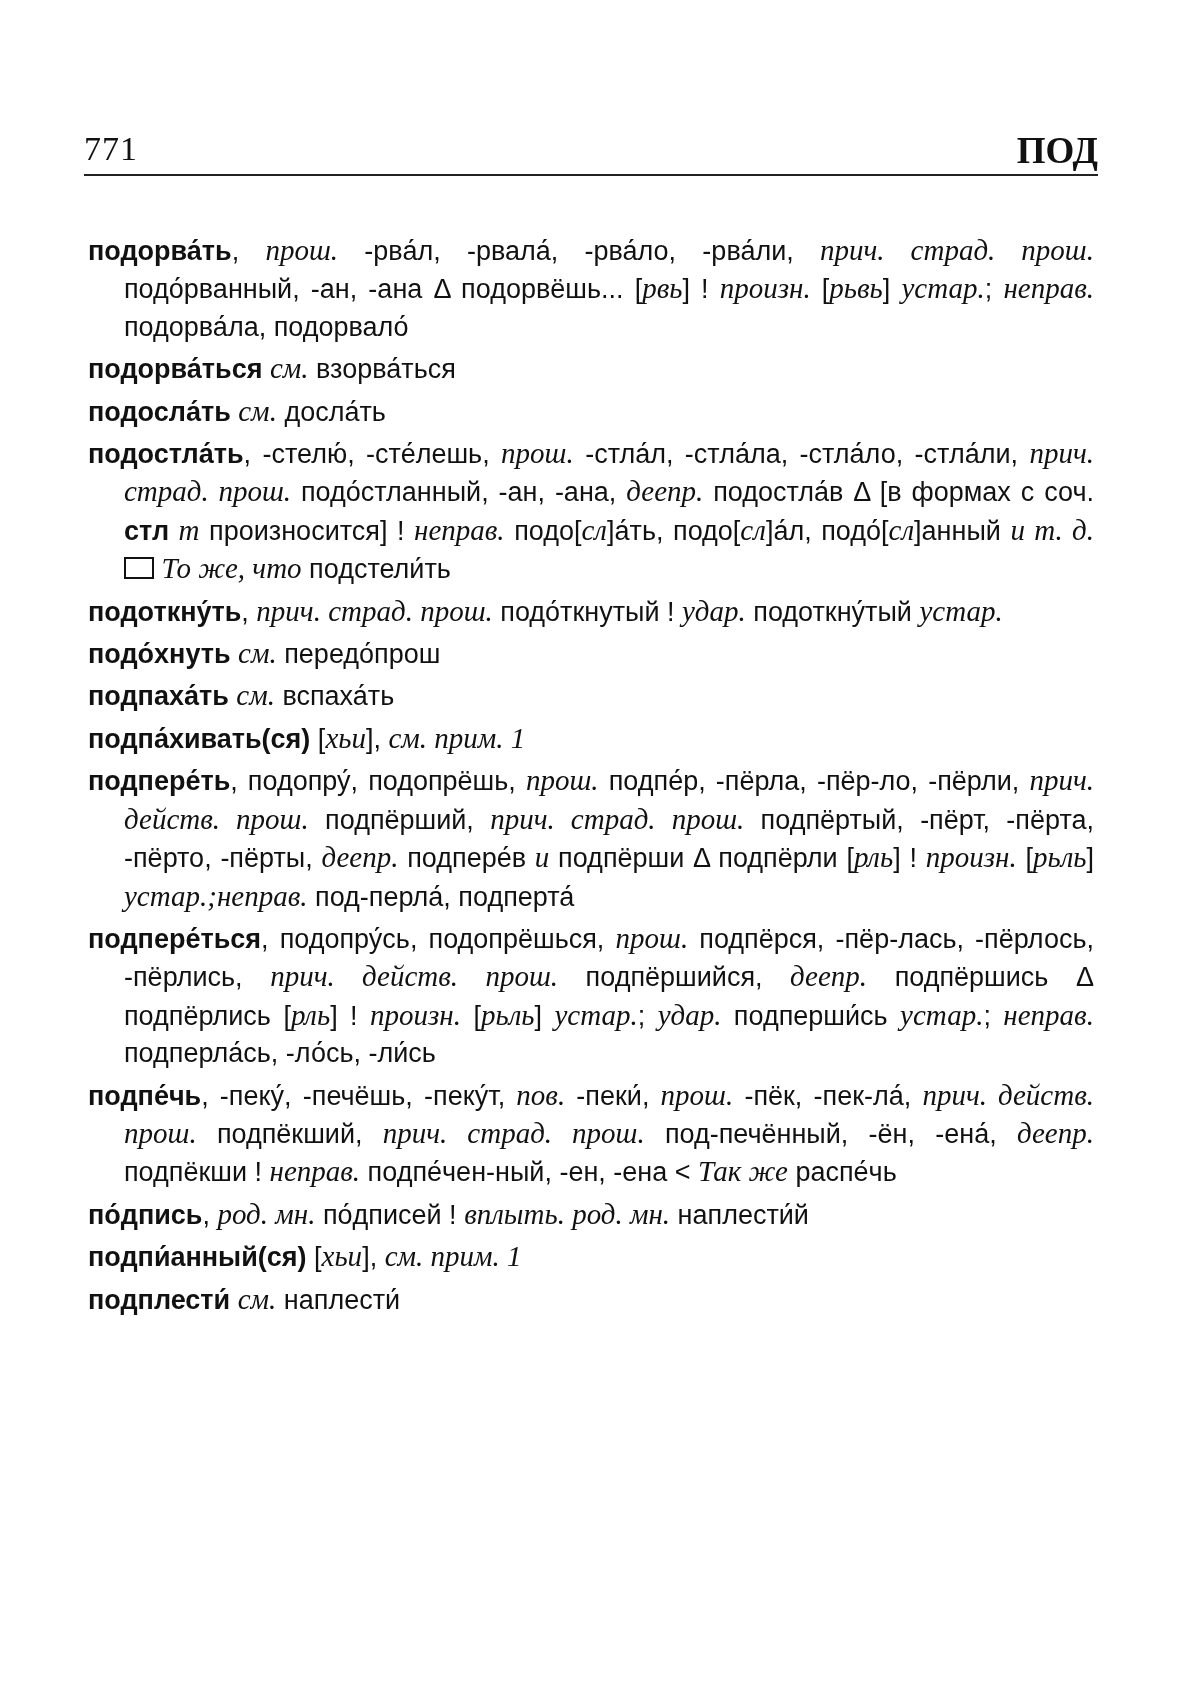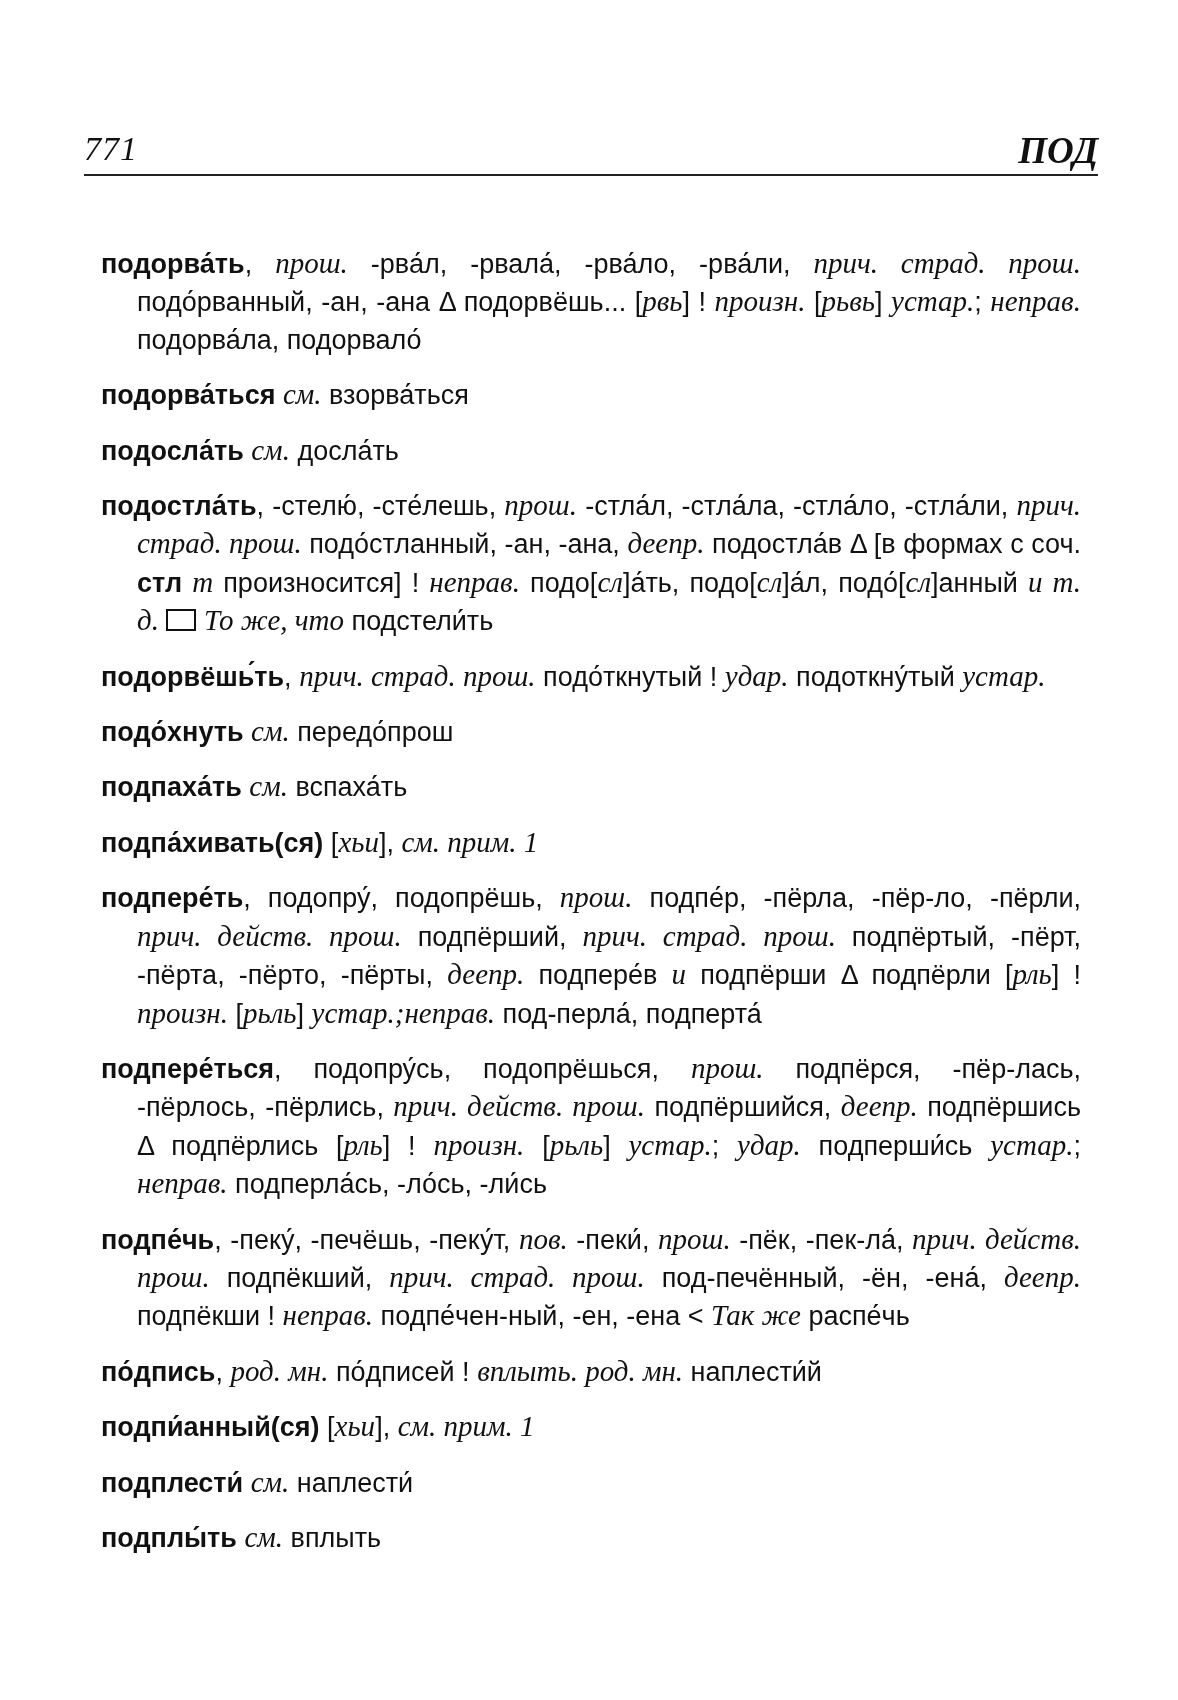--- a/index.html
+++ b/index.html
@@ -4,38 +4,37 @@
   <style>
     html, body { margin: 0; padding: 0; background: #ffffff; }
     body {
       width: 1178px; height: 1700px; position: relative; overflow: hidden;
       color: #111111;
       font-family: "Liberation Serif", "DejaVu Serif", serif;
     }
     .page-header {
       position: absolute; left: 84px; top: 104px; width: 1014px; height: 70px;
       border-bottom: 2px solid #222;
-      font-style: italic;
     }
     .page-number {
       position: absolute; left: 0; bottom: 6px;
       font-size: 34px; letter-spacing: 1px;
     }
     .running-head {
       position: absolute; right: 0; bottom: 2px;
       font-size: 37px; font-weight: bold;
     }
     .entries {
       position: absolute; left: 84px; top: 228px; width: 1014px;
       font-family: "Liberation Sans", "DejaVu Sans", sans-serif;
       font-size: 27px; line-height: 37.4px;
     }
     .entry {
       padding-left: 36px; text-indent: -36px; text-align: justify;
-      margin: 17px;
+      margin: 4px;
     }
     .hw { font-weight: bold; }
     .it { font-style: italic; font-family: "Liberation Serif", "DejaVu Serif", serif; font-size: 29px; }
     .box {
       display: inline-block; width: 26px; height: 18px; border: 2px solid #111;
       vertical-align: -1px; text-indent: 0;
     }
   </style>
 </head>
 <body>
@@ -43,24 +42,23 @@
 <div class="page-header">
   <span class="page-number">771</span>
   <span class="running-head">ПОД</span>
 </div>
 
 <div class="entries" id="entries">
     <p class="entry"><span class="hw">подорва́ть</span><span>, </span><span class="it">прош.</span><span> -рва́л, -рвала́, -рва́ло, -рва́ли, </span><span class="it">прич. страд. прош.</span><span> подо́рванный, -ан, -ана Δ подорвёшь... [</span><span class="it">рвь</span><span>] ! </span><span class="it">произн.</span><span> [</span><span class="it">рьвь</span><span>] </span><span class="it">устар.</span><span>; </span><span class="it">неправ.</span><span> подорва́ла, подорвало́</span></p>
     <p class="entry"><span class="hw">подорва́ться</span><span> </span><span class="it">см.</span><span> взорва́ться</span></p>
     <p class="entry"><span class="hw">подосла́ть</span><span> </span><span class="it">см.</span><span> досла́ть</span></p>
     <p class="entry"><span class="hw">подостла́ть</span><span>, -стелю́, -сте́лешь, </span><span class="it">прош.</span><span> -стла́л, -стла́ла, -стла́ло, -стла́ли, </span><span class="it">прич. страд. прош.</span><span> подо́стланный, -ан, -ана, </span><span class="it">деепр.</span><span> подостла́в Δ [в формах с соч. </span><span class="hw">стл</span><span> </span><span class="it">т</span><span> произносится] ! </span><span class="it">неправ.</span><span> подо[</span><span class="it">сл</span><span>]а́ть, подо[</span><span class="it">сл</span><span>]а́л, подо́[</span><span class="it">сл</span><span>]анный </span><span class="it">и т. д.</span><span> </span><span class="box"></span><span> </span><span class="it">То же, что</span><span> подстели́ть</span></p>
-    <p class="entry"><span class="hw">подорвёшь́ть</span><span>, </span><span class="it">прич. страд. прош.</span><span> подо́ткнутый ! </span><span class="it">удар.</span><span> подоткну́тый </span><span class="it">устар.</span></p>
+    <p class="entry"><span class="hw">подоткну́ть</span><span>, </span><span class="it">прич. страд. прош.</span><span> подо́ткнутый ! </span><span class="it">удар.</span><span> подоткну́тый </span><span class="it">устар.</span></p>
     <p class="entry"><span class="hw">подо́хнуть</span><span> </span><span class="it">см.</span><span> передо́прош</span></p>
     <p class="entry"><span class="hw">подпаха́ть</span><span> </span><span class="it">см.</span><span> вспаха́ть</span></p>
     <p class="entry"><span class="hw">подпа́хивать(ся)</span><span> [</span><span class="it">хьи</span><span>], </span><span class="it">см. прим. 1</span></p>
     <p class="entry"><span class="hw">подпере́ть</span><span>, подопру́, подопрёшь, </span><span class="it">прош.</span><span> подпе́р, -пёрла, -пёр-ло, -пёрли, </span><span class="it">прич. действ. прош.</span><span> подпёрший, </span><span class="it">прич. страд. прош.</span><span> подпёртый, -пёрт, -пёрта, -пёрто, -пёрты, </span><span class="it">деепр.</span><span> подпере́в </span><span class="it">и</span><span> подпёрши Δ подпёрли [</span><span class="it">рль</span><span>] ! </span><span class="it">произн.</span><span> [</span><span class="it">рьль</span><span>] </span><span class="it">устар.;неправ.</span><span> под-перла́, подперта́</span></p>
     <p class="entry"><span class="hw">подпере́ться</span><span>, подопру́сь, подопрёшься, </span><span class="it">прош.</span><span> подпёрся, -пёр-лась, -пёрлось, -пёрлись, </span><span class="it">прич. действ. прош.</span><span> подпёршийся, </span><span class="it">деепр.</span><span> подпёршись Δ подпёрлись [</span><span class="it">рль</span><span>] ! </span><span class="it">произн.</span><span> [</span><span class="it">рьль</span><span>] </span><span class="it">устар.</span><span>; </span><span class="it">удар.</span><span> подперши́сь </span><span class="it">устар.</span><span>; </span><span class="it">неправ.</span><span> подперла́сь, -ло́сь, -ли́сь</span></p>
     <p class="entry"><span class="hw">подпе́чь</span><span>, -пеку́, -печёшь, -пеку́т, </span><span class="it">пов.</span><span> -пеки́, </span><span class="it">прош.</span><span> -пёк, -пек-ла́, </span><span class="it">прич. действ. прош.</span><span> подпёкший, </span><span class="it">прич. страд. прош.</span><span> под-печённый, -ён, -ена́, </span><span class="it">деепр.</span><span> подпёкши ! </span><span class="it">неправ.</span><span> подпе́чен-ный, -ен, -ена &lt; </span><span class="it">Так же</span><span> распе́чь</span></p>
     <p class="entry"><span class="hw">по́дпись</span><span>, </span><span class="it">род. мн.</span><span> по́дписей ! </span><span class="it">вплыть. род. мн.</span><span> наплести́й</span></p>
     <p class="entry"><span class="hw">подпи́анный(ся)</span><span> [</span><span class="it">хьи</span><span>], </span><span class="it">см. прим. 1</span></p>
     <p class="entry"><span class="hw">подплести́</span><span> </span><span class="it">см.</span><span> наплести́</span></p>
-    <p class="entry"><span class="hw">подплы́ть</span><span> </span><span class="it">см.</span><span> вплыть</span></p>
   </div>
 
 </body></html>

